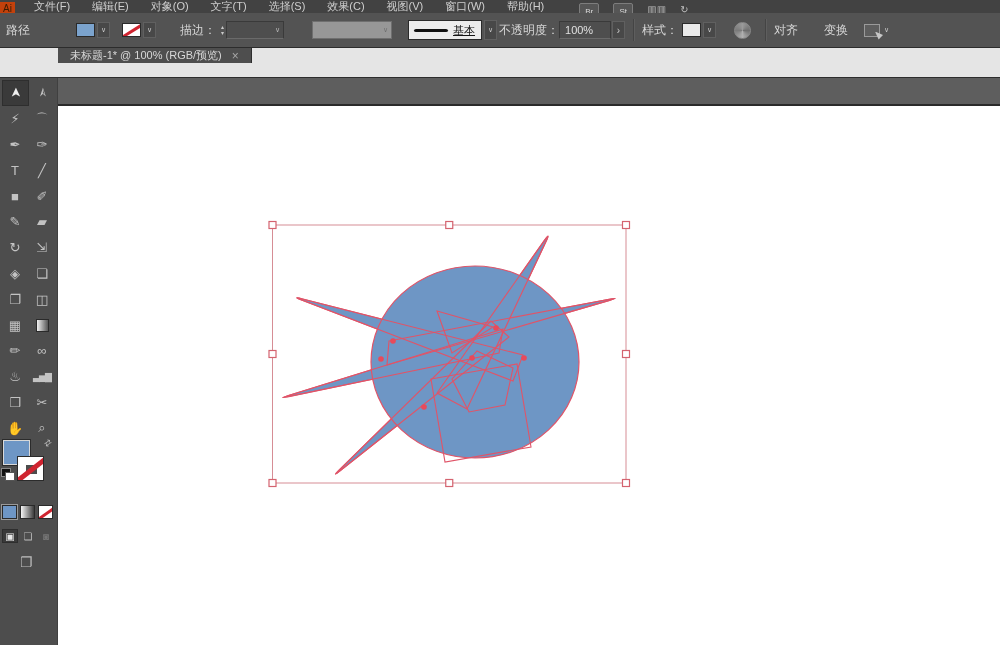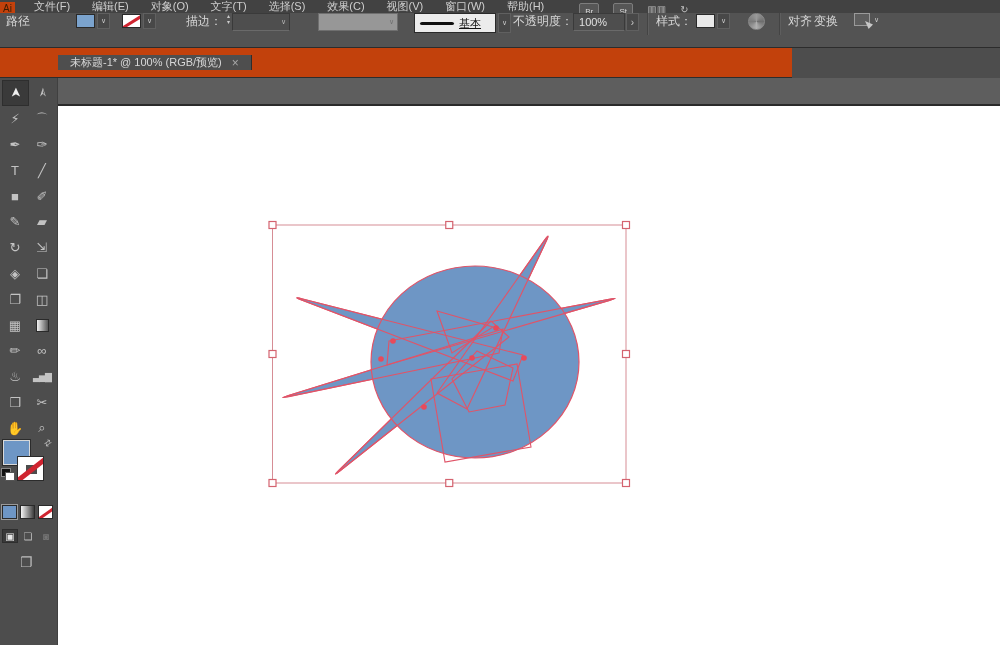--- a/index.html
+++ b/index.html
@@ -13,55 +13,55 @@
   .app-logo{width:15px;height:11px;background:#c2410c;margin-right:8px;flex:0 0 auto;
     color:#3a1c00;font-size:10px;text-align:center;line-height:13px;overflow:hidden;}
   .menu-item{padding:0 11px;line-height:19px;transform:translateY(3px);white-space:nowrap;}
   .appbar-icons{display:flex;align-items:flex-end;margin-left:24px;gap:14px;justify-content:space-between;}
   .appbar-chip{min-width:20px;height:14px;border:1px solid #7d7d7d;border-radius:2px;background:#565656;
     color:#d8d8d8;font-size:8px;text-align:center;line-height:16px;transform:translateY(4px);padding:0 2px;}
   .appbar-glyph{color:#bdbdbd;font-size:10px;line-height:14px;transform:translateY(4px);}
 
   
   .controlbar{position:absolute;left:0;top:13px;width:1000px;height:35px;background:#535353;
-    border-bottom:1px solid #2c2c2c;display:flex;align-items:flex-start;padding:0 6px;
+    border-bottom:1px solid #2c2c2c;display:flex;align-items:center;padding:0 6px;
     color:#d6d6d6;font-size:12px;white-space:nowrap;}
   .cb-label{color:#d6d6d6;}
   .swatch{width:19px;height:14px;border:1px solid #2a2a2a;display:inline-block;vertical-align:middle;}
   .swatch-none{background:#fff;position:relative;overflow:hidden;}
   .swatch-none::after{content:"";position:absolute;left:-3px;right:-3px;top:50%;height:3px;
     background:#c does not exist;}
   .none-slash{position:absolute;left:-4px;top:5px;width:28px;height:3px;background:#cf2430;transform:rotate(-32deg);}
   .chev-btn{width:13px;height:16px;margin-left:2px;background:#484848;border:1px solid #606060;
     color:#c9c9c9;font-size:7px;display:inline-flex;align-items:center;justify-content:center;}
   .group{display:inline-flex;align-items:center;}
   .stepper{display:inline-flex;flex-direction:column;justify-content:center;margin-left:5px;color:#c9c9c9;}
   .stepper span{font-size:6px;line-height:6px;}
   .dd-box{height:18px;background:#4e4e4e;border:1px solid #3a3a3a;border-bottom-color:#6a6a6a;
     display:inline-flex;align-items:center;justify-content:flex-end;}
   .dd-box .chev{color:#b5b5b5;font-size:7px;padding:0 3px;}
   .dd-disabled{background:#979797;border:1px solid #6f6f6f;}
-  .brush-box{width:82px;height:20px;background:#ececec;border:1px solid #2a2a2a;display:inline-flex;
+  .brush-box{width:74px;height:20px;background:#ececec;border:1px solid #2a2a2a;display:inline-flex;
     align-items:center;padding:0 5px;color:#151515;font-size:11px;gap:5px;text-decoration:underline;}
   .brush-line{flex:0 0 34px;height:3px;background:#101010;border-radius:2px/1.5px;}
   .opacity-box{width:52px;height:18px;background:#4e4e4e;border:1px solid #3a3a3a;border-bottom-color:#6a6a6a;
     display:inline-flex;align-items:center;padding-left:5px;color:#e0e0e0;font-size:11px;}
   .more-btn{width:13px;height:18px;background:#484848;border:1px solid #606060;color:#c9c9c9;
     display:inline-flex;align-items:center;justify-content:center;font-size:10px;margin-left:1px;}
   .vsep{width:1px;height:22px;background:#444;box-shadow:1px 0 0 #5e5e5e;margin:0 8px;}
   .recolor{width:17px;height:17px;border-radius:50%;border:1px solid #8a8a8a;
     background:conic-gradient(#9a9a9a,#6e6e6e,#b0b0b0,#7a7a7a,#9a9a9a);}
   .cb-btn{color:#d6d6d6;}
   .similar-icon{width:16px;height:13px;border:1px solid #9a9a9a;background:#5e5e5e;display:inline-block;position:relative;}
   .similar-icon::after{content:"";position:absolute;right:-4px;bottom:-4px;width:8px;height:8px;background:#c7c7c7;
     clip-path:polygon(0 0,100% 45%,45% 100%);}
 
   
-  .tabbar{position:absolute;left:0;top:48px;width:792px;height:30px;background:#c2410c;
-    border-bottom:1px solid #2d2d2d;display:flex;align-items:center;}
+  .tabbar{position:absolute;left:0;top:48px;width:1000px;height:30px;background:#e5e5e5;
+    border-bottom:1px solid #2d2d2d;display:flex;align-items:flex-start;}
   .tab{margin-left:58px;background:#4e4e4e;display:flex;align-items:center;padding:0 12px;gap:10px;
     color:#d8d8d8;font-size:11px;border-right:1px solid #2d2d2d;}
   .tab-close{color:#a8a8a8;font-size:12px;line-height:12px;}
 
   
   .toolbar{position:absolute;left:0;top:78px;width:58px;height:567px;background:#4d4d4d;
     border-right:1px solid #404040;}
   .tools{display:grid;grid-template-columns:27px 27px;grid-auto-rows:25.8px;padding-top:2px;justify-content:center;}
   .tool{display:flex;align-items:center;justify-content:center;color:#c3c3c3;font-size:13px;}
   .tool.active{background:#3a3a3a;border:1px solid #2e2e2e;color:#efefef;}
@@ -130,21 +130,21 @@
       <span class="chev-btn">∨</span>
     </span>
 
     <span class="group" style="margin-left:12px">
       <span class="swatch swatch-none">
           <span class="none-slash"></span>
         </span>
       <span class="chev-btn">∨</span>
     </span>
 
-    <span class="cb-label" style="margin-left:30px">描边：</span>
+    <span class="cb-label" style="margin-left:24px">描边：</span>
     <span class="stepper">
       <span>▴</span>
       <span>▾</span>
     </span>
     <span class="dd-box" style="width:58px;margin-left:2px">
       <span class="chev">∨</span>
     </span>
 
     <span class="dd-box dd-disabled" style="width:80px;margin-left:28px">
       <span class="chev" style="color:#6f6f6f">∨</span>
@@ -168,21 +168,21 @@
     <span class="group" style="margin-left:4px">
       <span class="swatch" style="background:#e9e9e9"></span>
       <span class="chev-btn">∨</span>
     </span>
 
     <span class="recolor" style="margin-left:18px"></span>
 
     <span class="vsep" style="margin-left:14px"></span>
 
     <span class="cb-btn">对齐</span>
-    <span class="cb-btn" style="margin-left:2px">变换</span>
+    <span class="cb-btn" style="margin-left:26px">变换</span>
 
     <span class="group" style="margin-left:16px;gap:4px">
       <span class="similar-icon"></span>
       <span style="font-size:7px;color:#c9c9c9">∨</span>
     </span>
   </div>
 
   <div class="tabbar">
     <div class="tab">
       <span>未标题-1* @ 100% (RGB/预览)</span>

